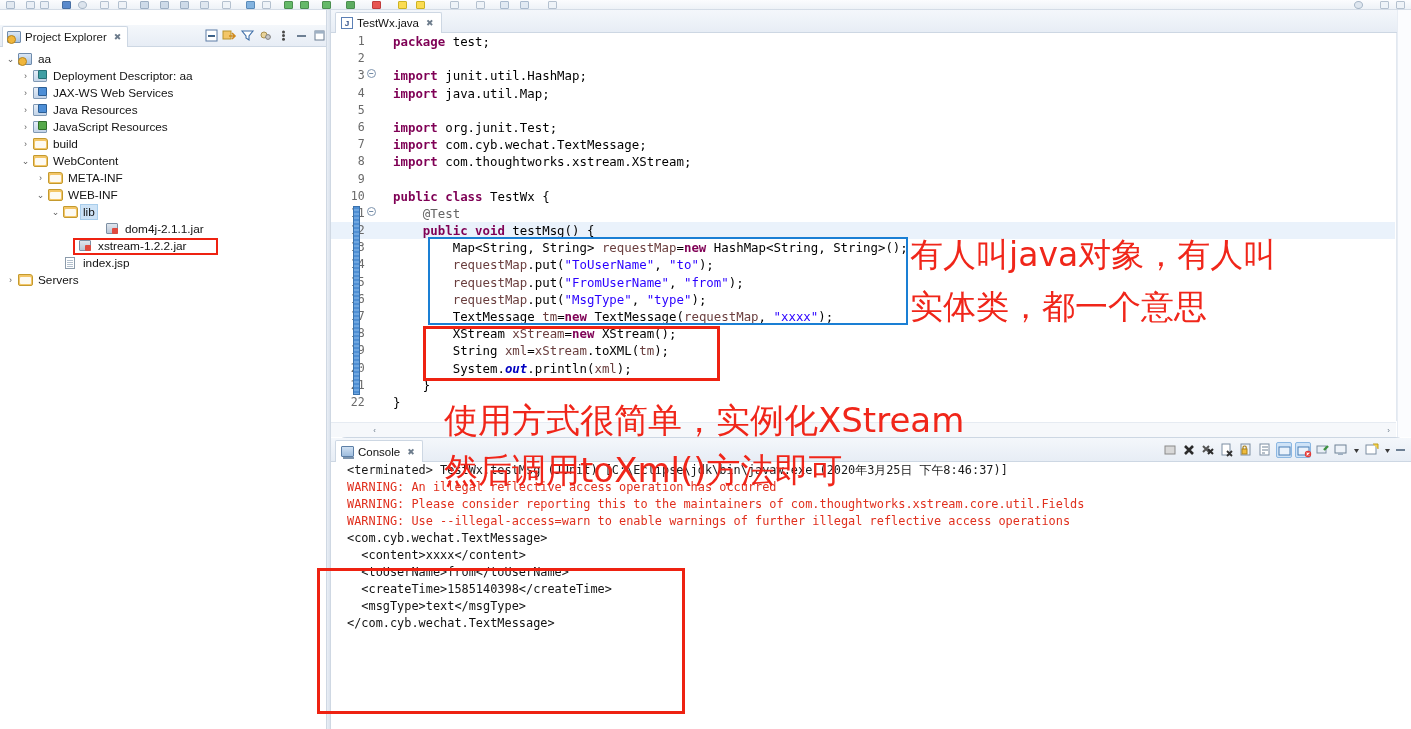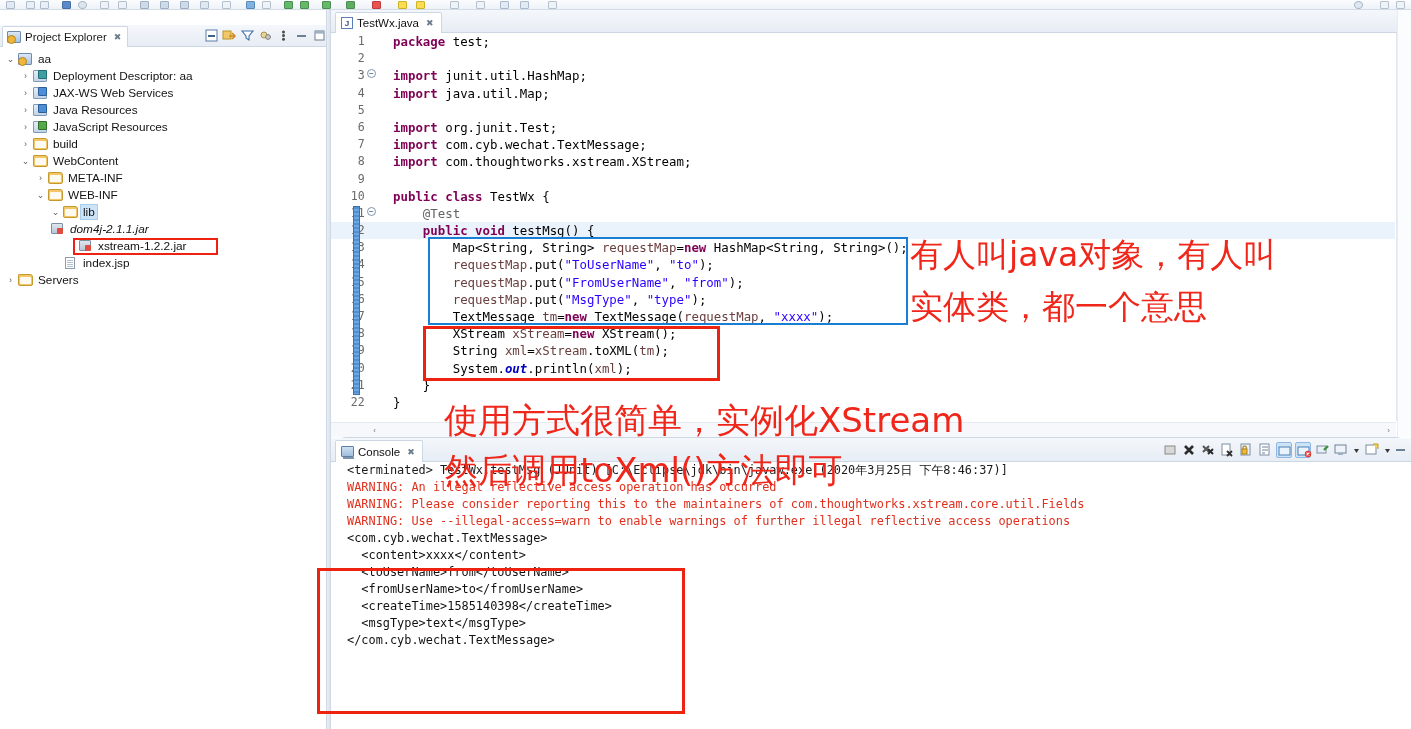--- a/index.html
+++ b/index.html
@@ -340,21 +340,21 @@
           </span>
           <span class="tlabel">WEB-INF</span>
         </div>
         <div class="tnode sel" style="padding-left: 49px;">
           <span class="arrow">⌄</span>
           <span class="ticon">
             <span class="ic-folder"></span>
           </span>
           <span class="tlabel">lib</span>
         </div>
-        <div class="tnode" style="padding-left: 36px; font-style: italic;">
+        <div class="tnode" style="padding-left: 91px;">
           <span class="arrow"></span>
           <span class="ticon">
             <span class="ic-jar"></span>
           </span>
           <span class="tlabel">dom4j-2.1.1.jar</span>
         </div>
         <div class="tnode" style="padding-left: 64px;">
           <span class="arrow"></span>
           <span class="ticon">
             <span class="ic-jar"></span>
@@ -502,21 +502,20 @@
       </div>
     </div>
     <div class="cons-body" id="cons-host">
         <div class="cons-line term">&lt;terminated&gt; TestWx.testMsg (JUnit) [C:\Eclipse\jdk\bin\javaw.exe (2020年3月25日 下午8:46:37)]</div>
         <div class="cons-line warn">WARNING: An illegal reflective access operation has occurred</div>
         <div class="cons-line warn">WARNING: Please consider reporting this to the maintainers of com.thoughtworks.xstream.core.util.Fields</div>
         <div class="cons-line warn">WARNING: Use --illegal-access=warn to enable warnings of further illegal reflective access operations</div>
         <div class="cons-line out">&lt;com.cyb.wechat.TextMessage&gt;</div>
         <div class="cons-line out">  &lt;content&gt;xxxx&lt;/content&gt;</div>
         <div class="cons-line out">  &lt;toUserName&gt;from&lt;/toUserName&gt;</div>
-        <div class="cons-line out">  &lt;fromUserName&gt;to&lt;/fromUserName&gt;</div>
         <div class="cons-line out">  &lt;createTime&gt;1585140398&lt;/createTime&gt;</div>
         <div class="cons-line out">  &lt;msgType&gt;text&lt;/msgType&gt;</div>
         <div class="cons-line out">&lt;/com.cyb.wechat.TextMessage&gt;</div>
       </div>
   </div>
 
   <div class="right-edge-strip"></div>
 
   <div class="anno-box box-blue" style="left:428px; top:237px; width:480px; height:88px;"></div>
   <div class="anno-box box-red" style="left:423px; top:326px; width:297px; height:55px;"></div>

